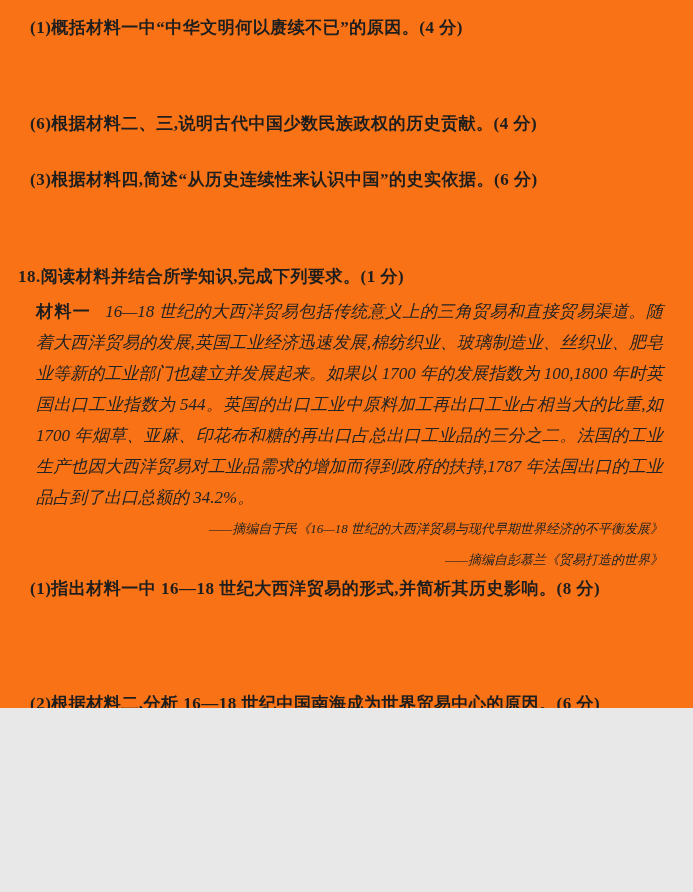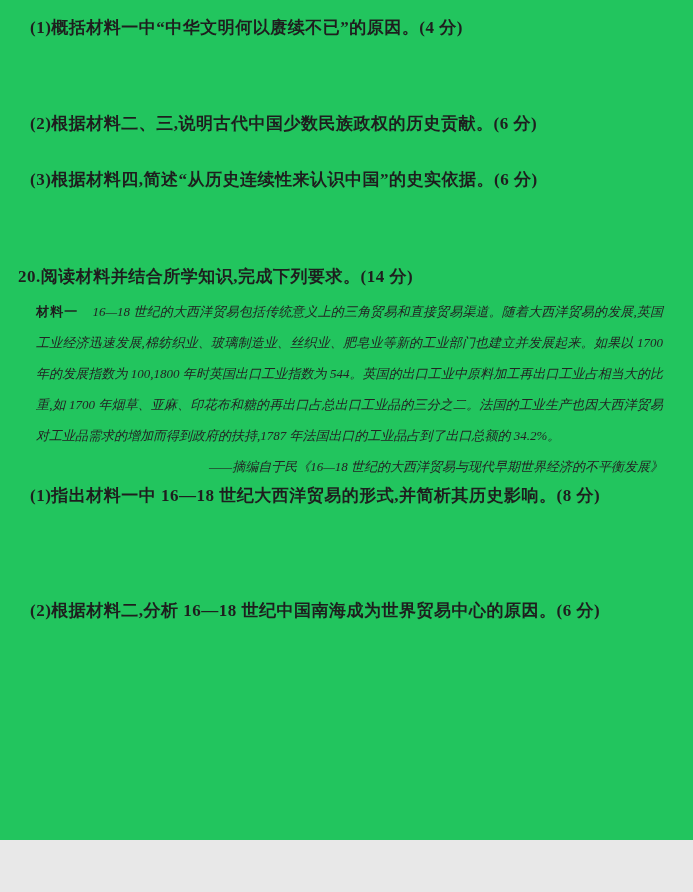--- a/index.html
+++ b/index.html
@@ -3,23 +3,23 @@
 <meta charset="utf-8">
 <style>
   html, body {
     margin: 0;
     padding: 0;
     background: #e8e8e8;
   }
   .page {
     position: relative;
     width: 693px;
-    height: 840px;
+    height: 708px;
     margin: 0 auto;
-    background: #22c55e;
+    background: #f97316;
     overflow: hidden;
     color: #222;
     font-family: "Liberation Serif", serif;
   }
   
   .q-line {
     margin: 0 28px 0 30px;
     font-family: "Liberation Serif", serif;
     font-weight: bold;
     font-size: 17px;
@@ -29,21 +29,21 @@
   }
   .q17-p1 { padding-top: 16px; }
   .q17-p2 { margin-top: 72px; }
   .q17-p3 { margin-top: 32px; }
   .q18-stem { margin-left: 18px; margin-top: 73px; }
   
   .material {
     margin: 7px 30px 0 36px;
     font-family: "Liberation Serif", serif;
     font-style: italic;
-    font-size: 13px;
+    font-size: 17px;
     line-height: 31px;
     text-align: justify;
     color: #232323;
   }
   .mat-label {
     font-style: normal;
     font-weight: bold;
     font-family: "Liberation Sans", sans-serif;
     letter-spacing: 1px;
     margin-right: 14px;
@@ -61,29 +61,30 @@
   .q18-p1 { margin-top: 2px; }
   .q18-p2 { margin-top: 91px; }
 </style>
 </head>
 <body>
 
 <div class="page">
 
   <p class="q-line q17-p1">(1)概括材料一中“中华文明何以赓续不已”的原因。(4 分)</p>
 
-  <p class="q-line q17-p2">(2)根据材料二、三,说明古代中国少数民族政权的历史贡献。(6 分)</p>
+  <p class="q-line q17-p2">(6)根据材料二、三,说明古代中国少数民族政权的历史贡献。(4 分)</p>
 
   <p class="q-line q17-p3">(3)根据材料四,简述“从历史连续性来认识中国”的史实依据。(6 分)</p>
 
-  <p class="q-line q18-stem">20.阅读材料并结合所学知识,完成下列要求。(14 分)</p>
+  <p class="q-line q18-stem">18.阅读材料并结合所学知识,完成下列要求。(1 分)</p>
 
   <p class="material"><span class="mat-label">材料一</span><span>16—18 世纪的大西洋贸易包括传统意义上的三角贸易和直接贸易渠道。随着大西洋贸易的发展,英国工业经济迅速发展,棉纺织业、玻璃制造业、丝织业、肥皂业等新的工业部门也建立并发展起来。如果以 1700 年的发展指数为 100,1800 年时英国出口工业指数为 544。英国的出口工业中原料加工再出口工业占相当大的比重,如 1700 年烟草、亚麻、印花布和糖的再出口占总出口工业品的三分之二。法国的工业生产也因大西洋贸易对工业品需求的增加而得到政府的扶持,1787 年法国出口的工业品占到了出口总额的 34.2%。</span></p>
 
   <p class="source-line">——摘编自于民《16—18 世纪的大西洋贸易与现代早期世界经济的不平衡发展》</p>
 
 
+  <p class="source-line">——摘编自彭慕兰《贸易打造的世界》</p>
 
   <p class="q-line q18-p1">(1)指出材料一中 16—18 世纪大西洋贸易的形式,并简析其历史影响。(8 分)</p>
 
   <p class="q-line q18-p2">(2)根据材料二,分析 16—18 世纪中国南海成为世界贸易中心的原因。(6 分)</p>
 
 </div>
 
 </body></html>

